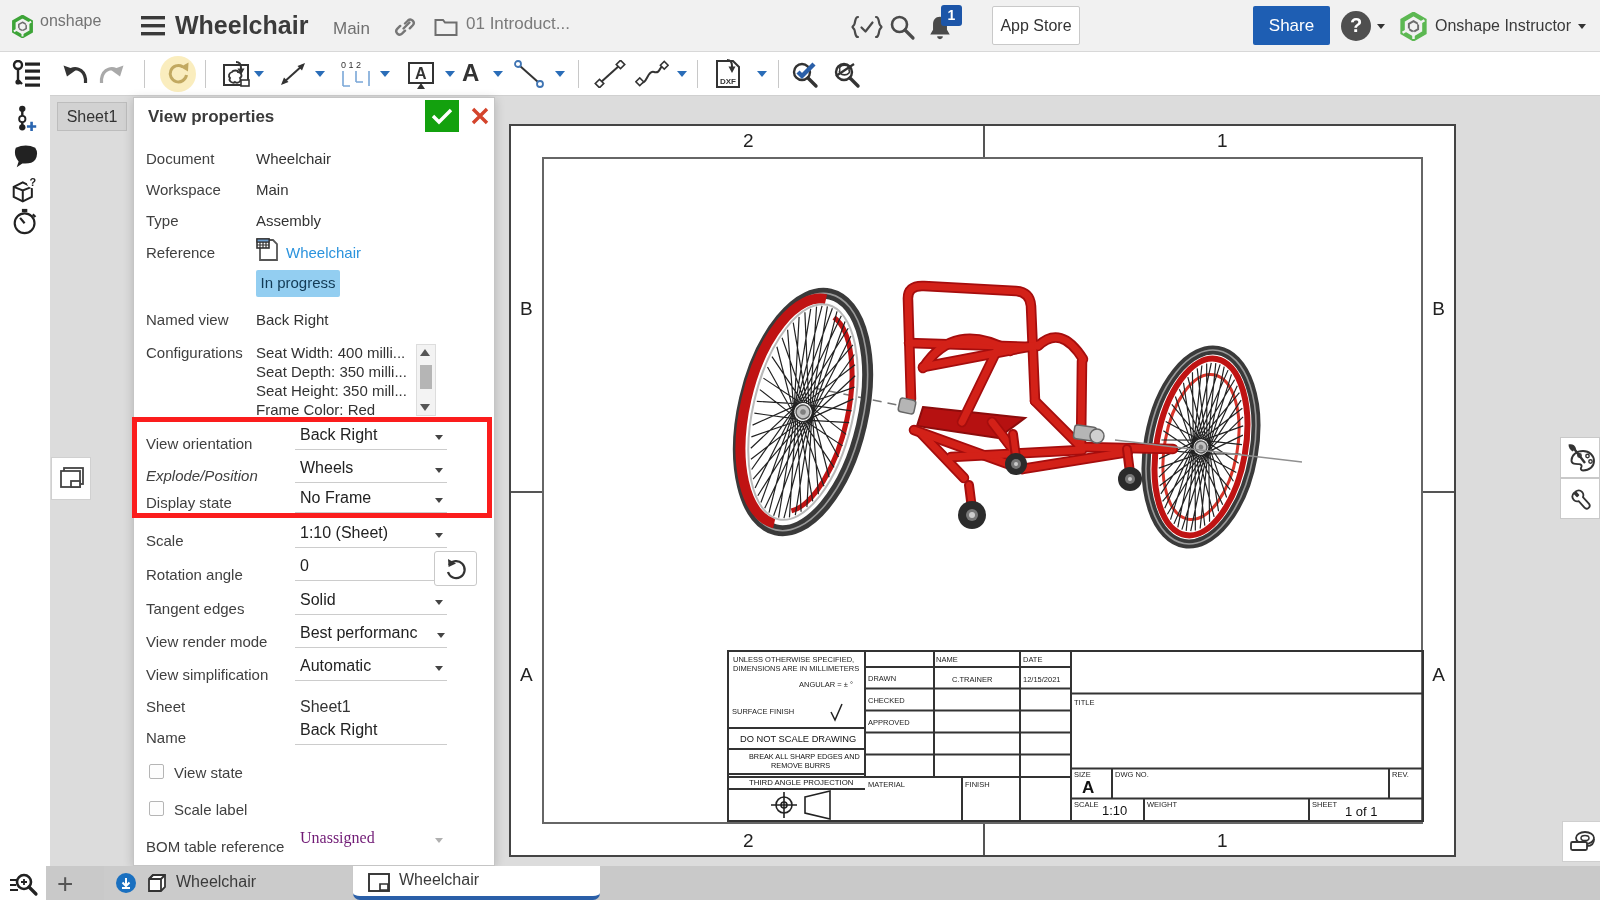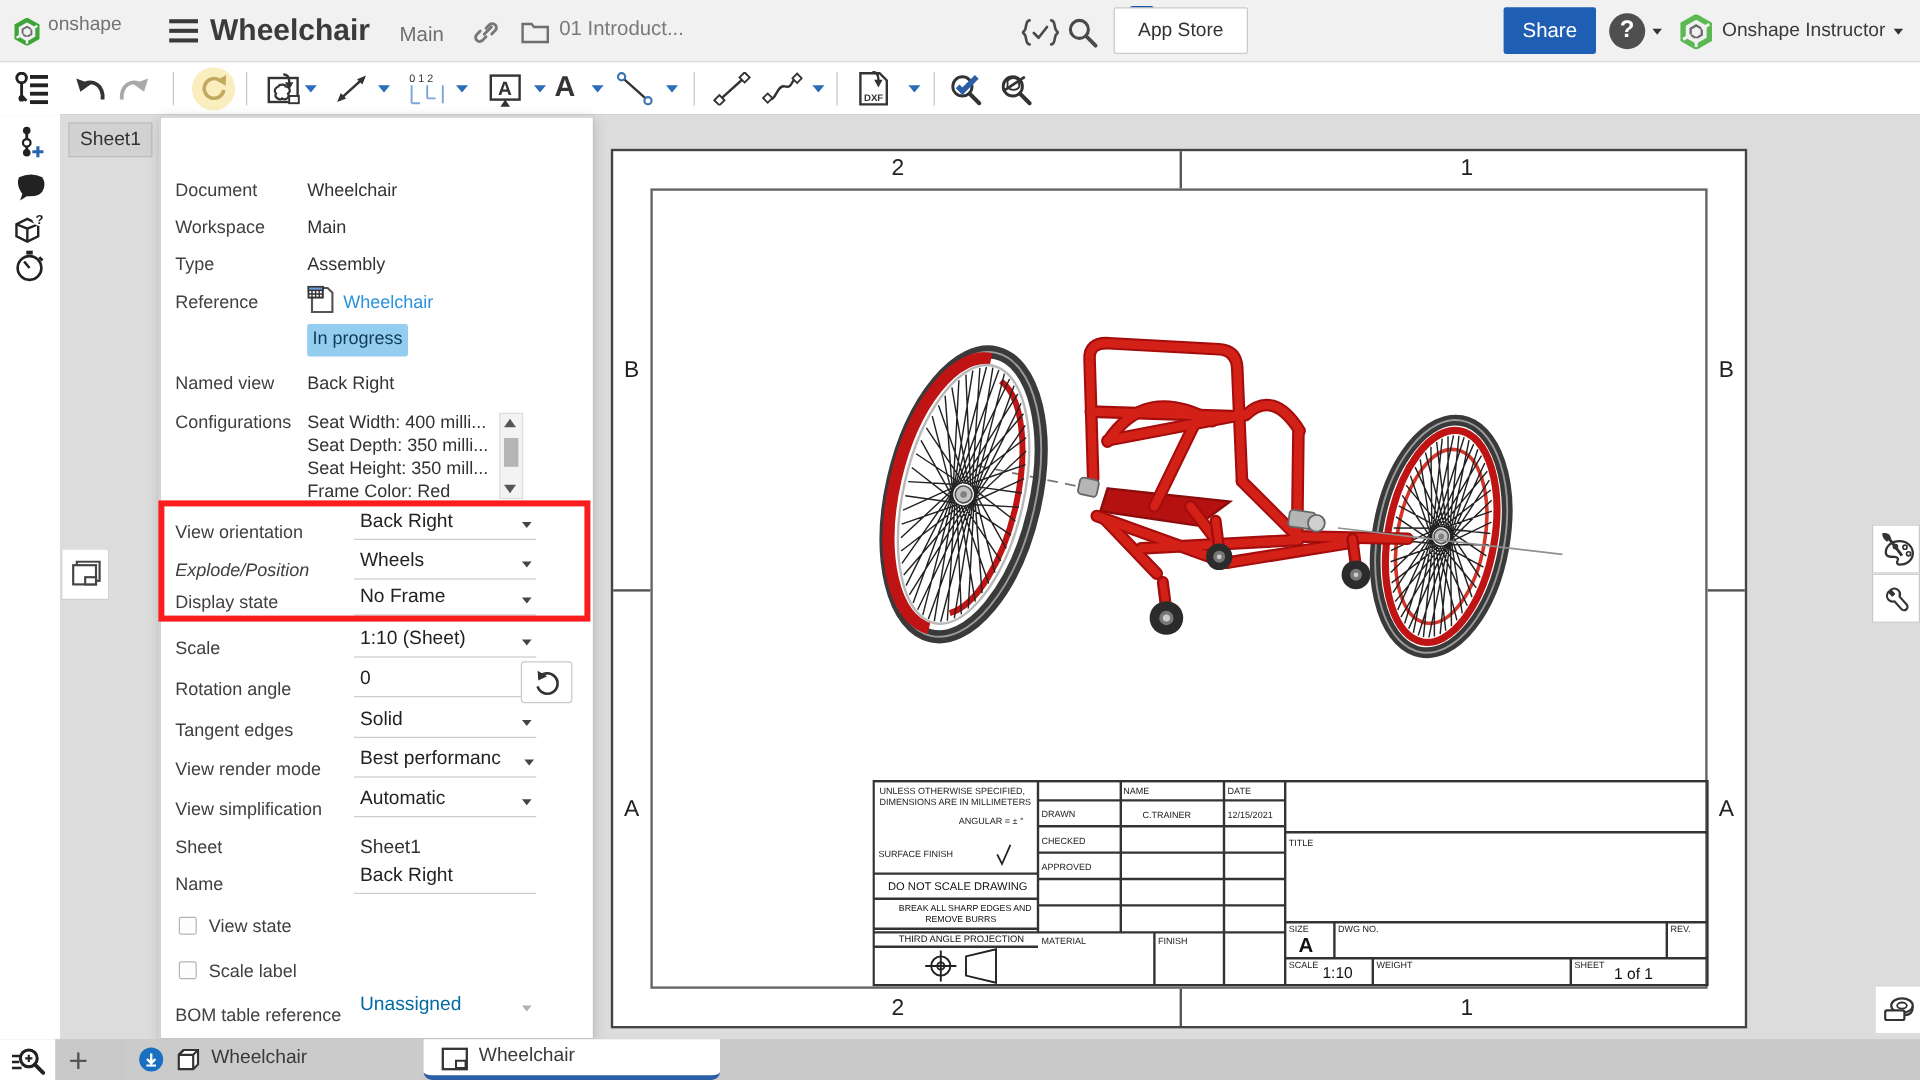--- a/index.html
+++ b/index.html
@@ -222,21 +222,21 @@
     </svg>
     <svg class="abs" style="left:888px; top:13px;" width="28" height="28" viewBox="0 0 28 28">
       <circle cx="11.5" cy="11.5" r="7.5" fill="none" stroke="#4a4a4a" stroke-width="2.6"></circle>
       <path d="M17 17 L25 25" stroke="#4a4a4a" stroke-width="3.2" stroke-linecap="round"></path>
     </svg>
     <svg class="abs" style="left:927px; top:15px;" width="26" height="26" viewBox="0 0 26 28">
       <path d="M13 2 C8 2 5.5 5.5 5.5 10 L5.5 16 L2.5 21 L23.5 21 L20.5 16 L20.5 10 C20.5 5.5 18 2 13 2 Z" fill="#4a4a4a"></path>
       <path d="M10 23 a3 3 0 0 0 6 0 Z" fill="#4a4a4a"></path>
     </svg>
     <div class="abs" style="left:941px; top:5px; width:21px; height:21px; background:#1c55a8; border-radius:3px; color:#fff; font-size:14px; font-weight:bold; text-align:center; line-height:20px;">1</div>
-    <div class="topbtn" style="left:928px; width:112px;">App Store</div>
+    <div class="topbtn" style="left:992px; width:88px;">App Store</div>
     <div id="sharebtn" style="left:1253px; width:77px;">Share</div>
     <div class="abs" style="left:1341px; top:11px; width:30px; height:30px; border-radius:50%; background:#4f4f4f; color:#fff; font-size:20px; font-weight:bold; text-align:center; line-height:29px;">?</div>
     <div class="caretd" style="left:1377px; top:24px; border-top-color:#333;"></div>
     <svg class="abs" style="left:1399px; top:12px;" width="29" height="29" viewBox="0 0 30 30">
       <path d="M15 2 L26.3 8.5 L26.3 21.5 L15 28 L3.7 21.5 L3.7 8.5 Z" fill="none" stroke="#5cb852" stroke-width="4.6"></path>
       <path d="M15 9.5 L19.8 12.3 L19.8 17.7 L15 20.5 L10.2 17.7 L10.2 12.3 Z" fill="#f1f1f1" stroke="#6c6c6c" stroke-width="2"></path>
       <path d="M26.3 8.5 L19.8 12.3 M3.7 21.5 L10.2 17.7 M15 28 L15 20.5" stroke="#f1f1f1" stroke-width="2.6"></path>
     </svg>
     <div class="abs" style="left:1435px; top:17px; font-size:16px; color:#3a3a3a;">Onshape Instructor</div>
     <div class="caretd" style="left:1578px; top:24px; border-top-color:#333;"></div>
@@ -386,20 +386,33 @@
   <div class="rbtn" style="left:1562px; top:821px; border-color:#cfcfcf;">
     <svg style="position:absolute; left:6px; top:8px;" width="28" height="26" viewBox="0 0 28 26">
       <ellipse cx="16" cy="8" rx="9" ry="6" fill="none" stroke="#333" stroke-width="1.8"></ellipse>
       <ellipse cx="16" cy="8" rx="4" ry="2.6" fill="none" stroke="#333" stroke-width="1.5"></ellipse>
       <rect x="2" y="12" width="16" height="8" rx="1.5" fill="#fff" stroke="#333" stroke-width="1.8"></rect>
       <path d="M18 16 c5 0 7 -3 7 -7" fill="none" stroke="#333" stroke-width="1.8"></path>
     </svg>
   </div>
   <div id="sheet1tab">Sheet1</div>
   <div id="panel">
+    <div id="panelhead">
+      <div class="title">View properties</div>
+      <div id="okbtn">
+          <svg width="22" height="18" viewBox="0 0 22 18">
+            <path d="M2 9 L8 15 L20 3" stroke="#fff" stroke-width="3.4" fill="none"></path>
+          </svg>
+        </div>
+      <div id="closex">
+          <svg width="18" height="18" viewBox="0 0 18 18">
+            <path d="M2 2 L16 16 M16 2 L2 16" stroke="#d4442c" stroke-width="3.4"></path>
+          </svg>
+        </div>
+    </div>
     <div class="prow" style="top:52px;">Document</div>
       <div class="pval" style="top:52px;">Wheelchair</div>
     <div class="prow" style="top:83px;">Workspace</div>
       <div class="pval" style="top:83px;">Main</div>
     <div class="prow" style="top:114px;">Type</div>
       <div class="pval" style="top:114px;">Assembly</div>
     <div class="prow" style="top:146px;">Reference</div>
     <svg style="position:absolute; left:122px; top:140px;" width="24" height="24" viewBox="0 0 24 24">
       <path d="M4 2 L17 2 L21 6 L21 22 L4 22 Z" fill="#fff" stroke="#555" stroke-width="1.8"></path>
       <rect x="1" y="1" width="12" height="9" fill="#fff" stroke="#333" stroke-width="1.6"></rect>
@@ -444,21 +457,21 @@
     <div class="pdd" style="top:559px;"><span style="padding-left:5px;">Automatic</span><div class="caretd" style="right:4px; top:9px;"></div></div>
     <div class="prow" style="top:600px;">Sheet</div>
     <div class="pval" style="top:600px; left:166px; font-size:16px;">Sheet1</div>
     <div class="prow" style="top:631px;">Name</div>
     <div class="pdd" style="top:623px;"><span style="padding-left:5px;">Back Right</span></div>
     <div class="cbx" style="left:15px; top:666px;"></div>
     <div class="prow" style="left:40px; top:666px;">View state</div>
     <div class="cbx" style="left:15px; top:703px;"></div>
     <div class="prow" style="left:40px; top:703px;">Scale label</div>
     <div class="prow" style="top:740px;">BOM table reference</div>
-    <div class="pdd" style="top:731px; border-bottom:none;"><span style="padding-left:5px; color:#0369a1;">Unassigned</span><div class="caretd" style="right:4px; top:9px; border-top-color:#b0b0b0;"></div></div>
+    <div class="pdd" style="top:731px; border-bottom:none;"><span style="padding-left:5px; color:#701a75;font-family:Liberation Serif, serif;">Unassigned</span><div class="caretd" style="right:4px; top:9px; border-top-color:#b0b0b0;"></div></div>
   </div>
   <div id="redbox"></div>
   <div id="bottombar">
     <div style="position:absolute; left:0; top:0; width:46px; height:34px; background:#fff;"></div>
     <svg style="position:absolute; left:8px; top:4px;" width="32" height="28" viewBox="0 0 32 28">
       <path d="M2 10 L10 10 M2 15 L8 15 M2 20 L10 20" stroke="#222" stroke-width="2"></path>
       <circle cx="16" cy="12" r="7" fill="none" stroke="#222" stroke-width="2.6"></circle>
       <path d="M21 17 L28 24" stroke="#222" stroke-width="3.2" stroke-linecap="round"></path>
       <path d="M13 12 L19 12 M16 9 L16 15" stroke="#222" stroke-width="1.8"></path>
     </svg>

